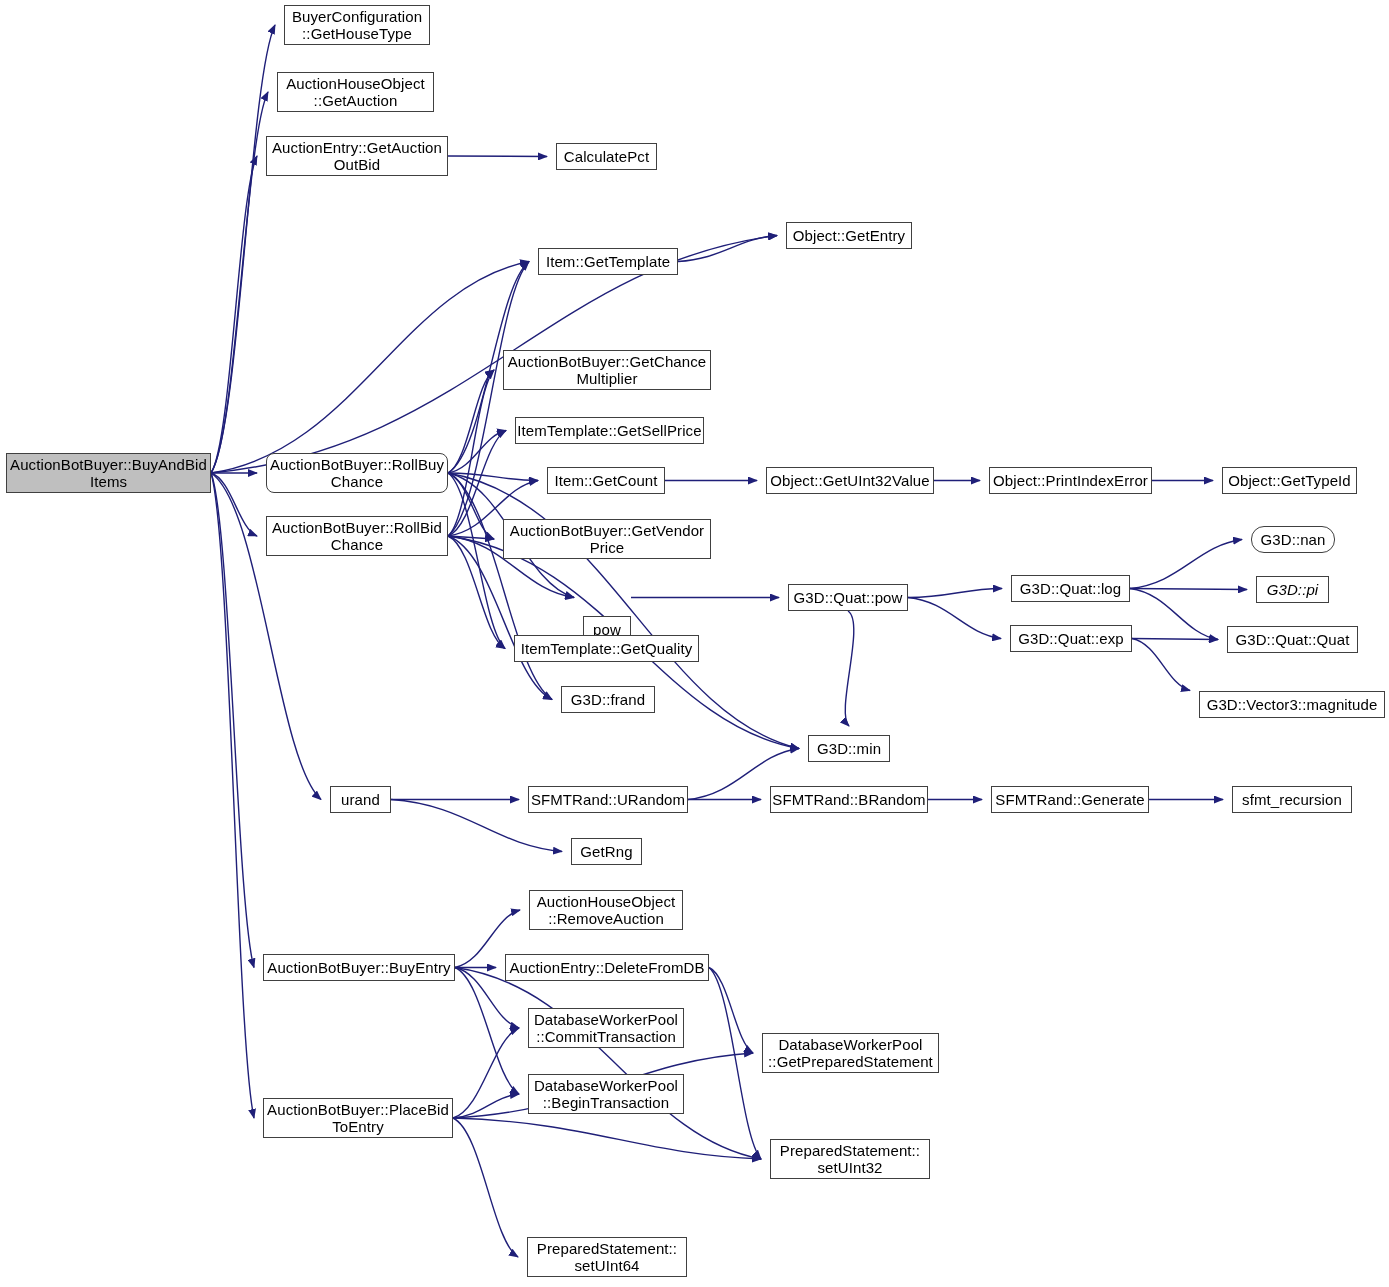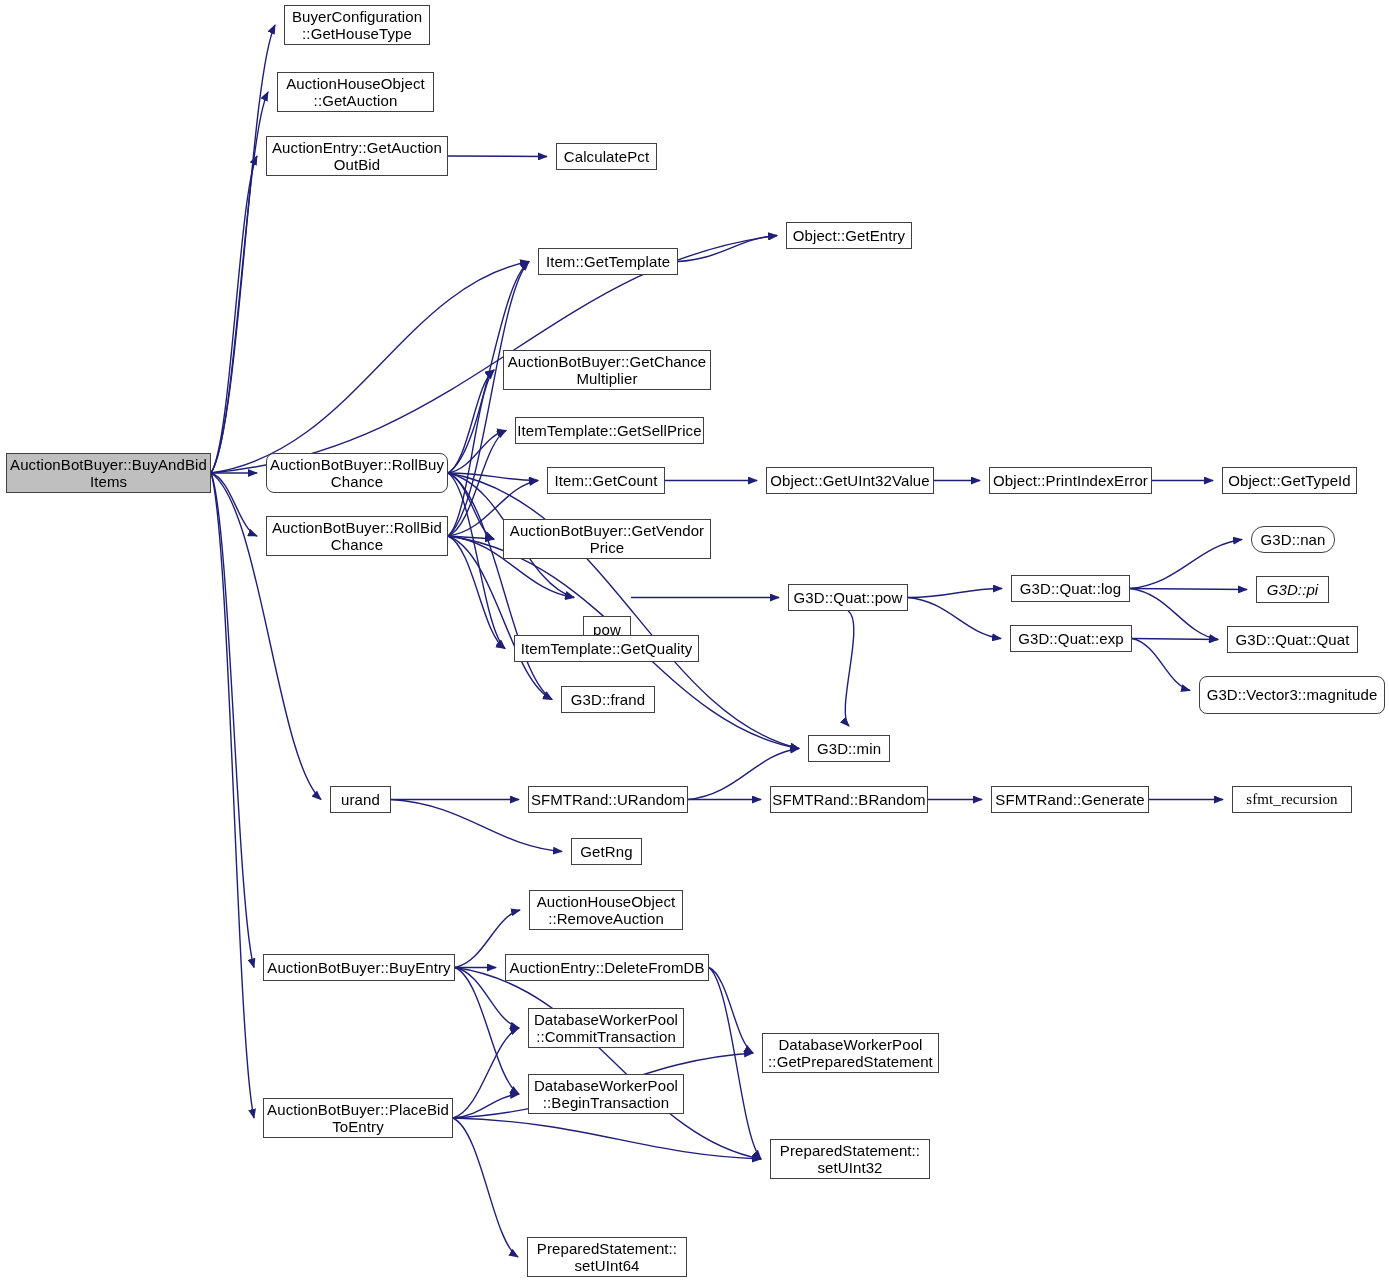--- a/index.html
+++ b/index.html
@@ -163,39 +163,39 @@
       </div>
       <div class="node" style="left: 1251px; top: 526px; width: 84px; height: 27px; border-radius: 13px;">
         <span>G3D::nan</span>
       </div>
       <div class="node" style="left: 1256px; top: 576px; width: 73px; height: 27px; font-style: italic;">
         <span>G3D::pi</span>
       </div>
       <div class="node" style="left: 1227px; top: 626px; width: 131px; height: 27px; justify-content: center;">
         <span>G3D::Quat::Quat</span>
       </div>
-      <div class="node" style="left: 1199px; top: 676px; width: 186px; height: 38px; border-radius: 8px;">
+      <div class="node" style="left: 1199px; top: 691px; width: 186px; height: 27px;">
         <span>G3D::Vector3::magnitude</span>
       </div>
       <div class="node" style="left: 808px; top: 735px; width: 82px; height: 27px;">
         <span>G3D::min</span>
       </div>
       <div class="node" style="left: 330px; top: 786px; width: 61px; height: 27px;">
         <span>urand</span>
       </div>
       <div class="node" style="left: 528px; top: 786px; width: 160px; height: 27px;">
         <span>SFMTRand::URandom</span>
       </div>
       <div class="node" style="left: 770px; top: 786px; width: 158px; height: 27px;">
         <span>SFMTRand::BRandom</span>
       </div>
       <div class="node" style="left: 991px; top: 786px; width: 158px; height: 27px;">
         <span>SFMTRand::Generate</span>
       </div>
-      <div class="node" style="left: 1232px; top: 786px; width: 120px; height: 27px; font-family: Liberation Serif, serif;">
+      <div class="node" style="left: 1232px; top: 786px; width: 120px; height: 27px;">
         <span>sfmt_recursion</span>
       </div>
       <div class="node" style="left: 571px; top: 838px; width: 71px; height: 27px;">
         <span>GetRng</span>
       </div>
       <div class="node" style="left: 529px; top: 890px; width: 154px; height: 40px;">
         <span>AuctionHouseObject
 ::RemoveAuction</span>
       </div>
       <div class="node" style="left: 263px; top: 954px; width: 192px; height: 27px;">

